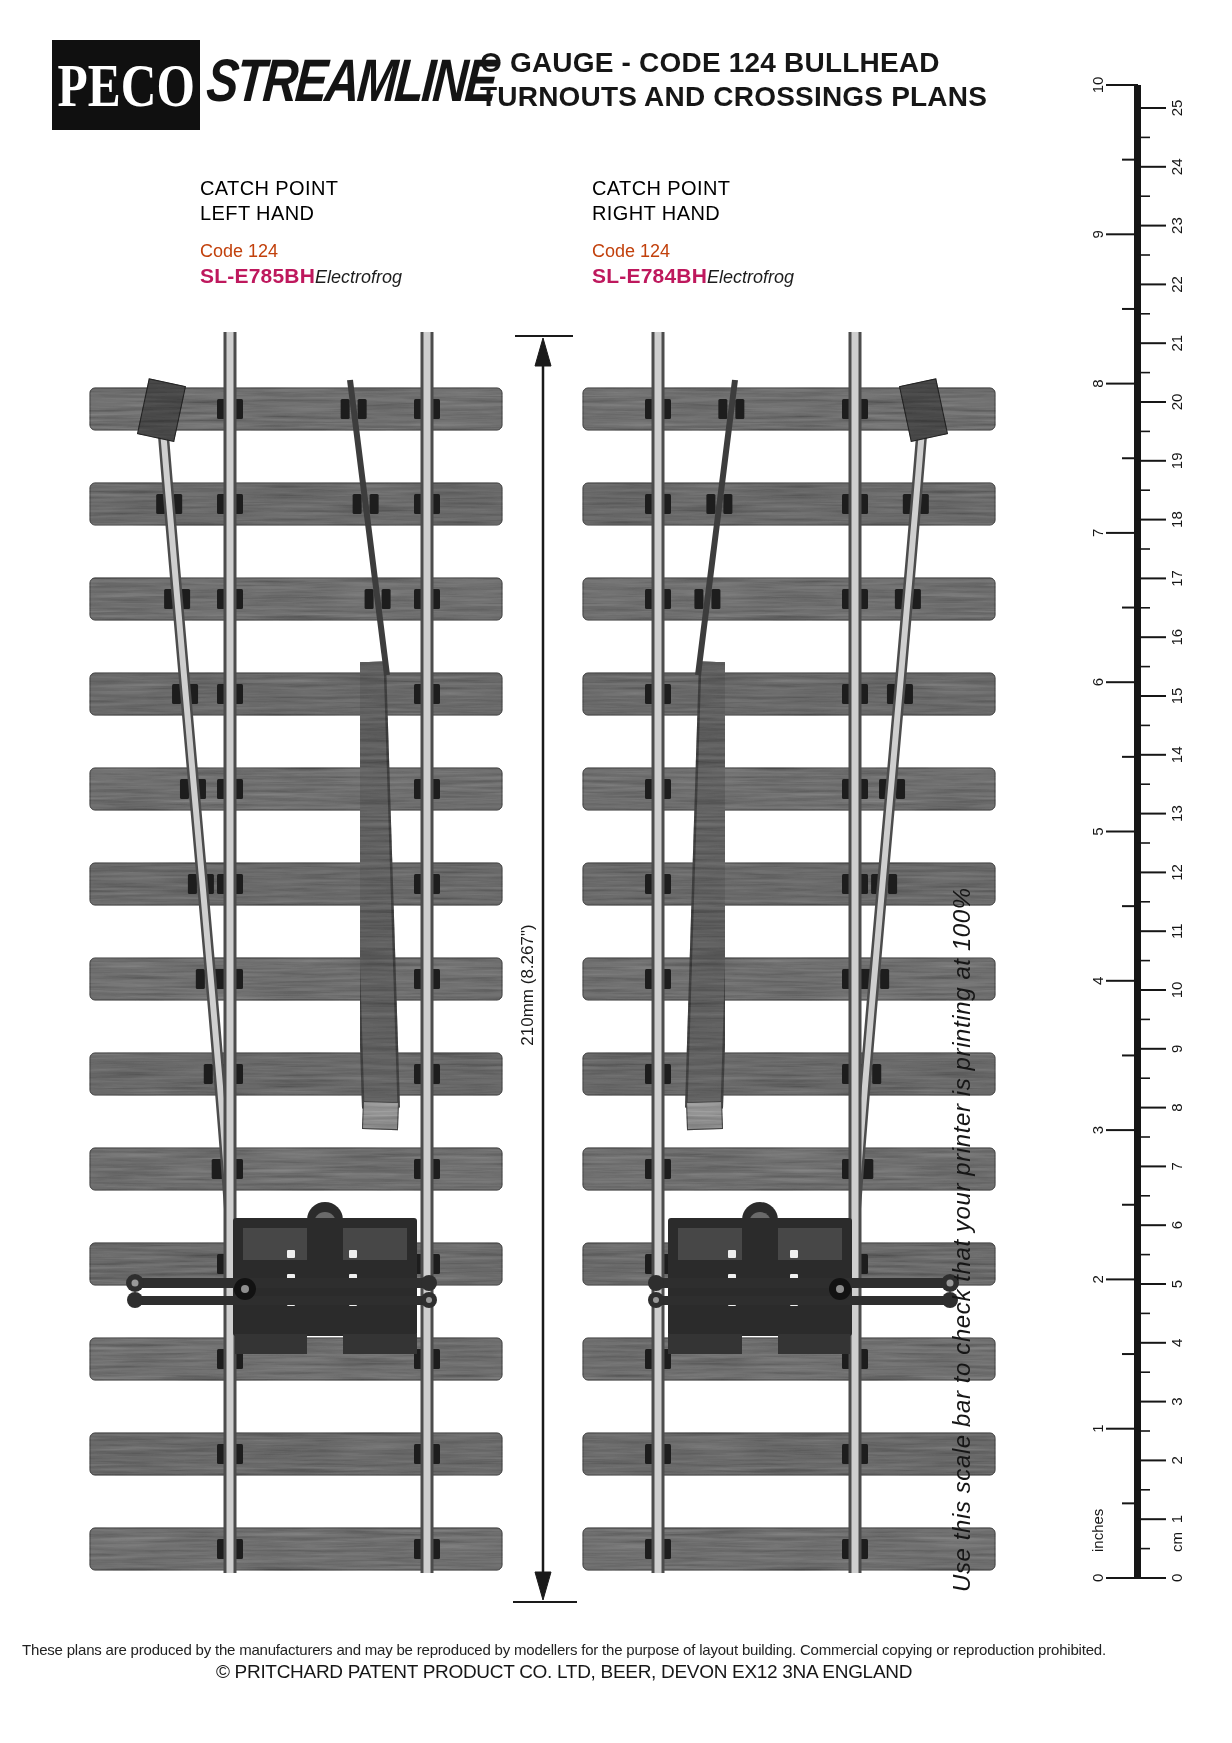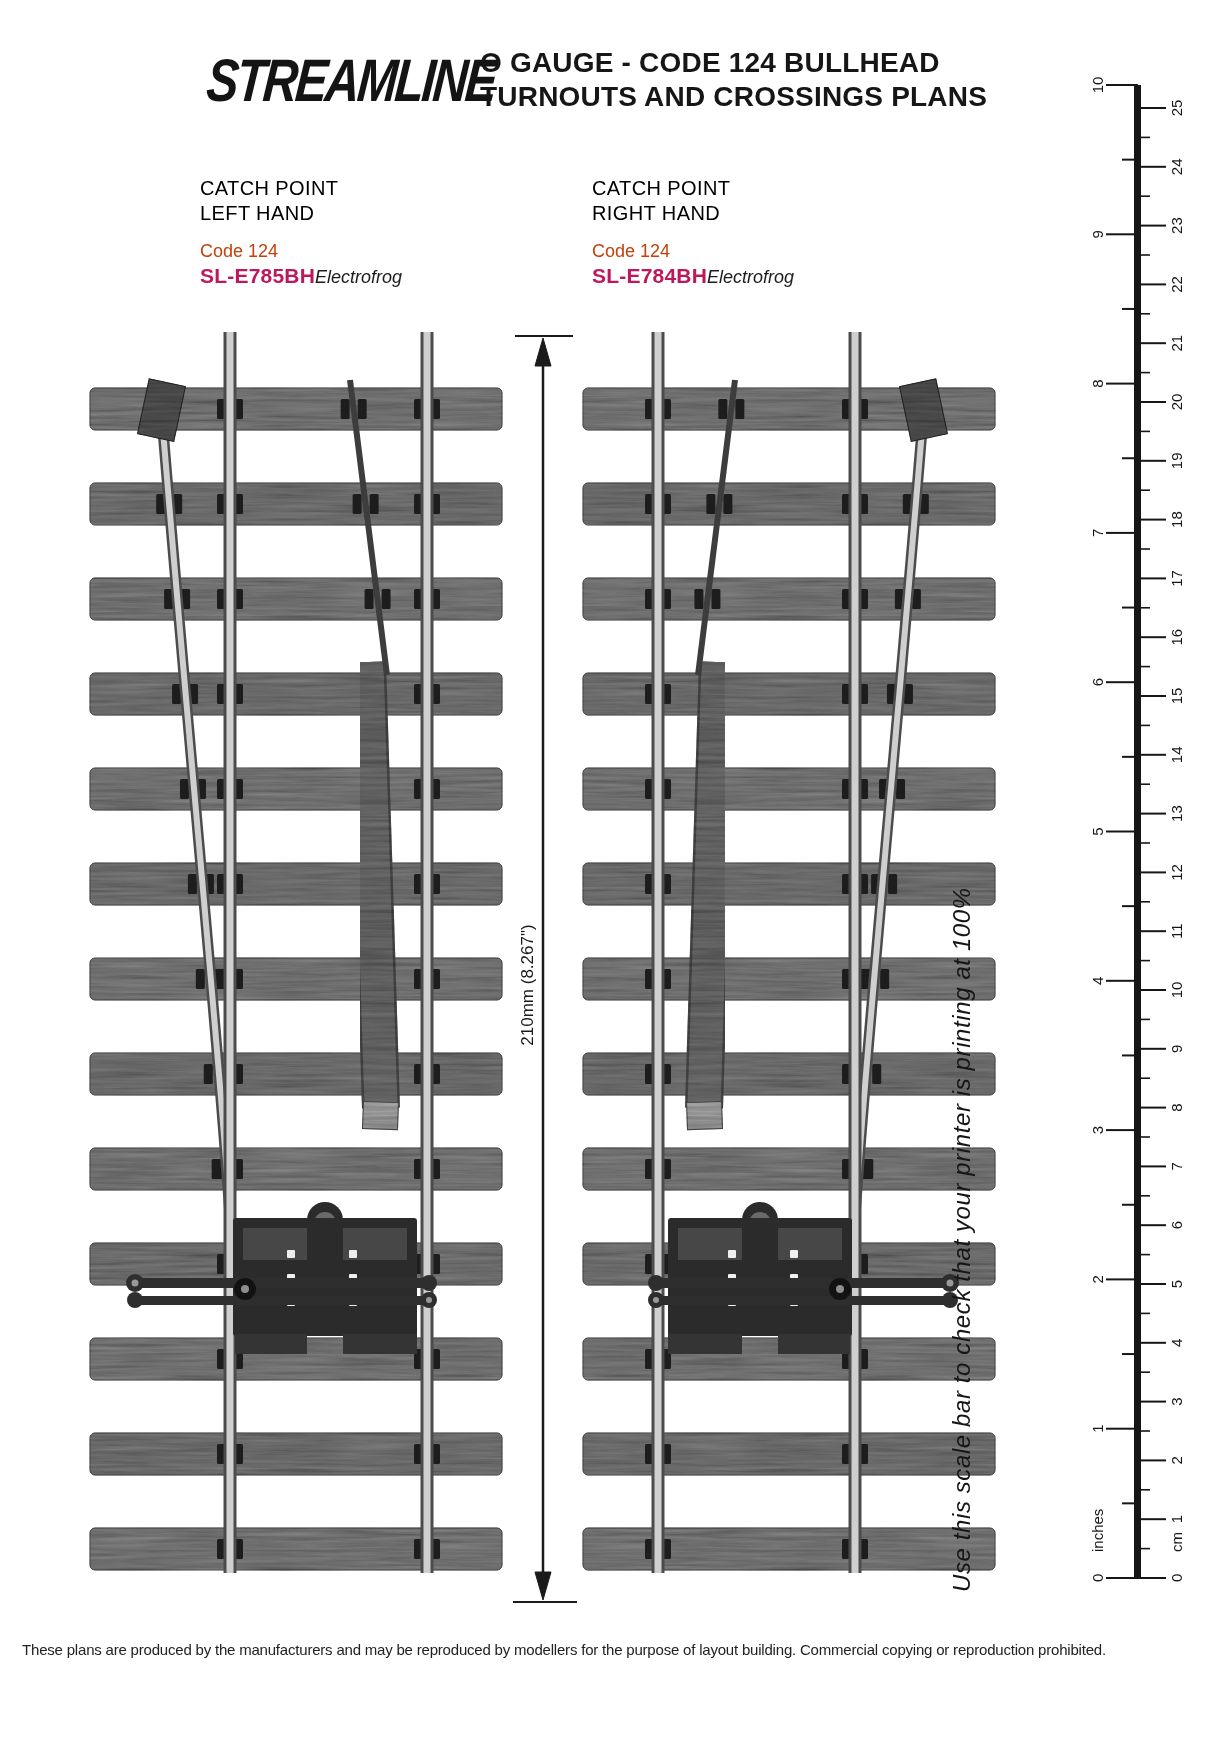--- a/index.html
+++ b/index.html
@@ -41,20 +41,23 @@
   
   .footer{position:absolute;left:8px;top:1641px;width:1112px;text-align:center;}
   .footer-line1{font-size:15px;color:#222;letter-spacing:-0.2px;}
   .footer-line2{font-size:19px;color:#161616;letter-spacing:-0.3px;margin-top:3px;}
 </style>
 </head>
 <body>
 
 <div class="page">
 
+  <div class="logo-box">
+    <span class="logo-peco">PECO</span>
+  </div>
   <div class="streamline">STREAMLINE</div>
   <div class="title">
     <div>O GAUGE - CODE 124 BULLHEAD</div>
     <div>TURNOUTS AND CROSSINGS PLANS</div>
   </div>
 
   <div class="plan-label left">
     <div class="plan-name">
       <div>CATCH POINT</div>
       <div>LEFT HAND</div>
@@ -346,15 +349,16 @@
         <text transform="rotate(-90 242 165.60000000000014)" x="242" y="165.60000000000014" text-anchor="middle">23</text>
         <text transform="rotate(-90 242 106.80000000000018)" x="242" y="106.80000000000018" text-anchor="middle">24</text>
         <text transform="rotate(-90 242 48)" x="242" y="48" text-anchor="middle">25</text>
       </g>
     <text transform="rotate(-90 163 1492)" x="163" y="1492" text-anchor="start" font-size="15" fill="#161616">inches</text>
     <text transform="rotate(-90 242 1492)" x="242" y="1492" text-anchor="start" font-size="15" fill="#161616">cm</text>
   </svg>
 
   <div class="footer">
     <div class="footer-line1">These plans are produced by the manufacturers and may be reproduced by modellers for the purpose of layout building. Commercial copying or reproduction prohibited.</div>
+    <div class="footer-line2">© PRITCHARD PATENT PRODUCT CO. LTD, BEER, DEVON EX12 3NA ENGLAND</div>
   </div>
 
 </div>
 
 </body></html>

